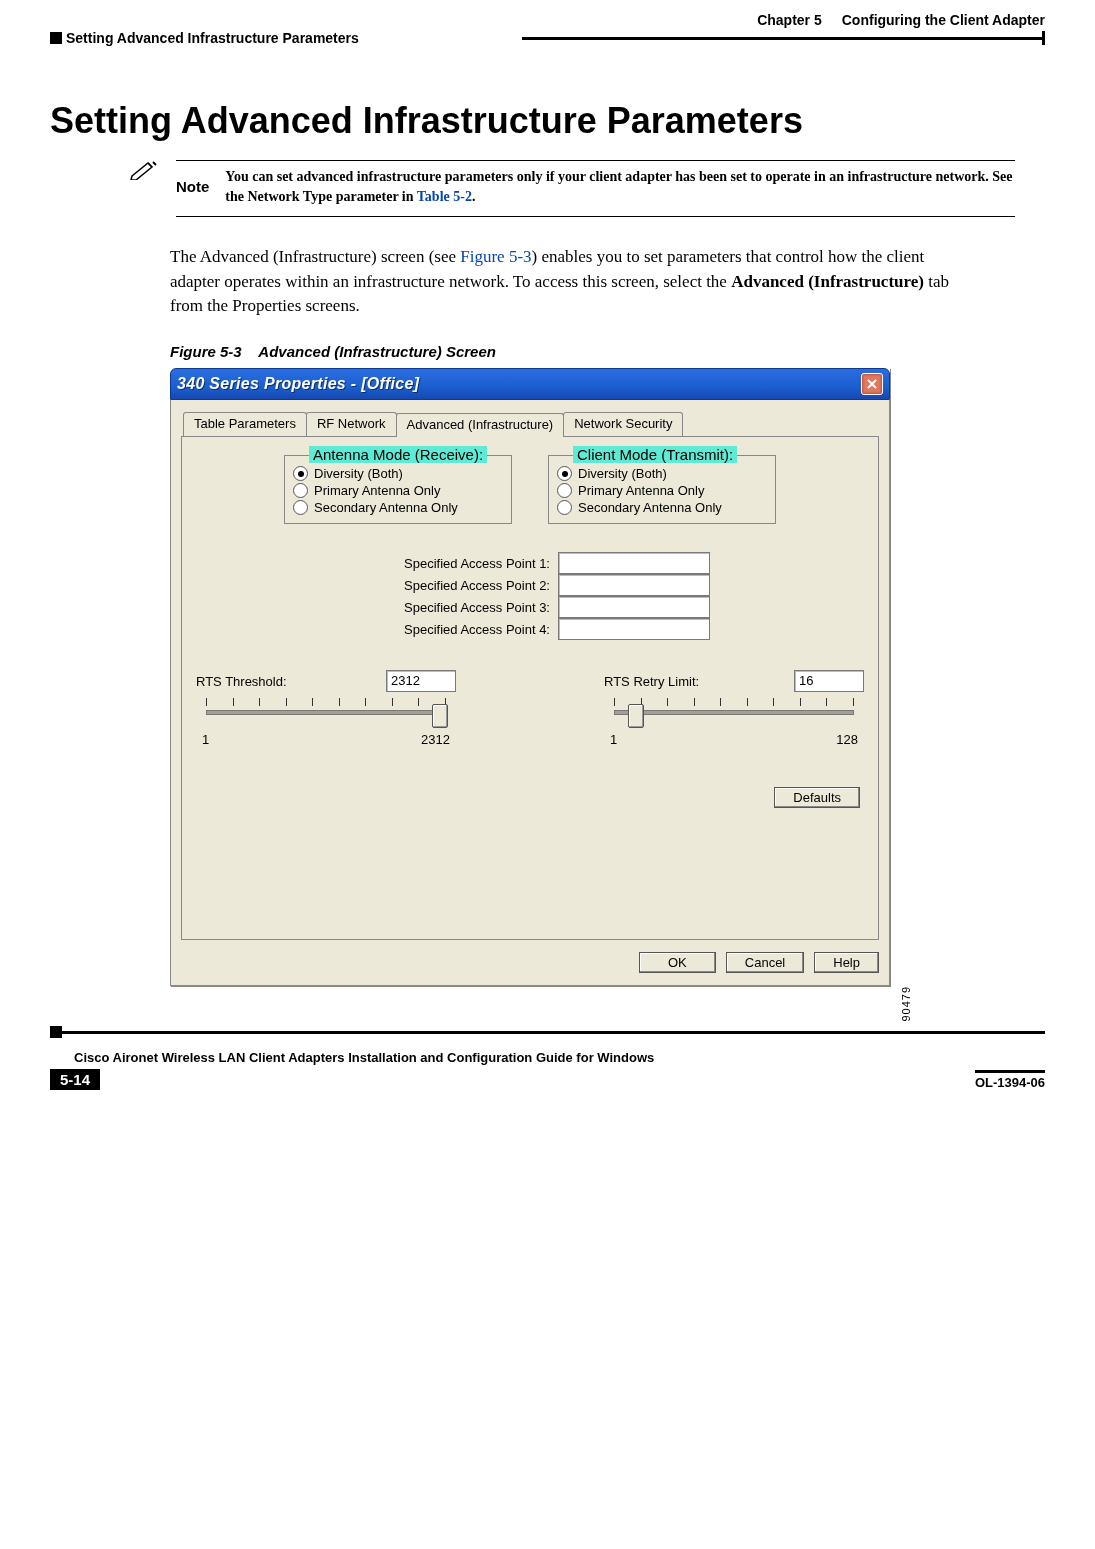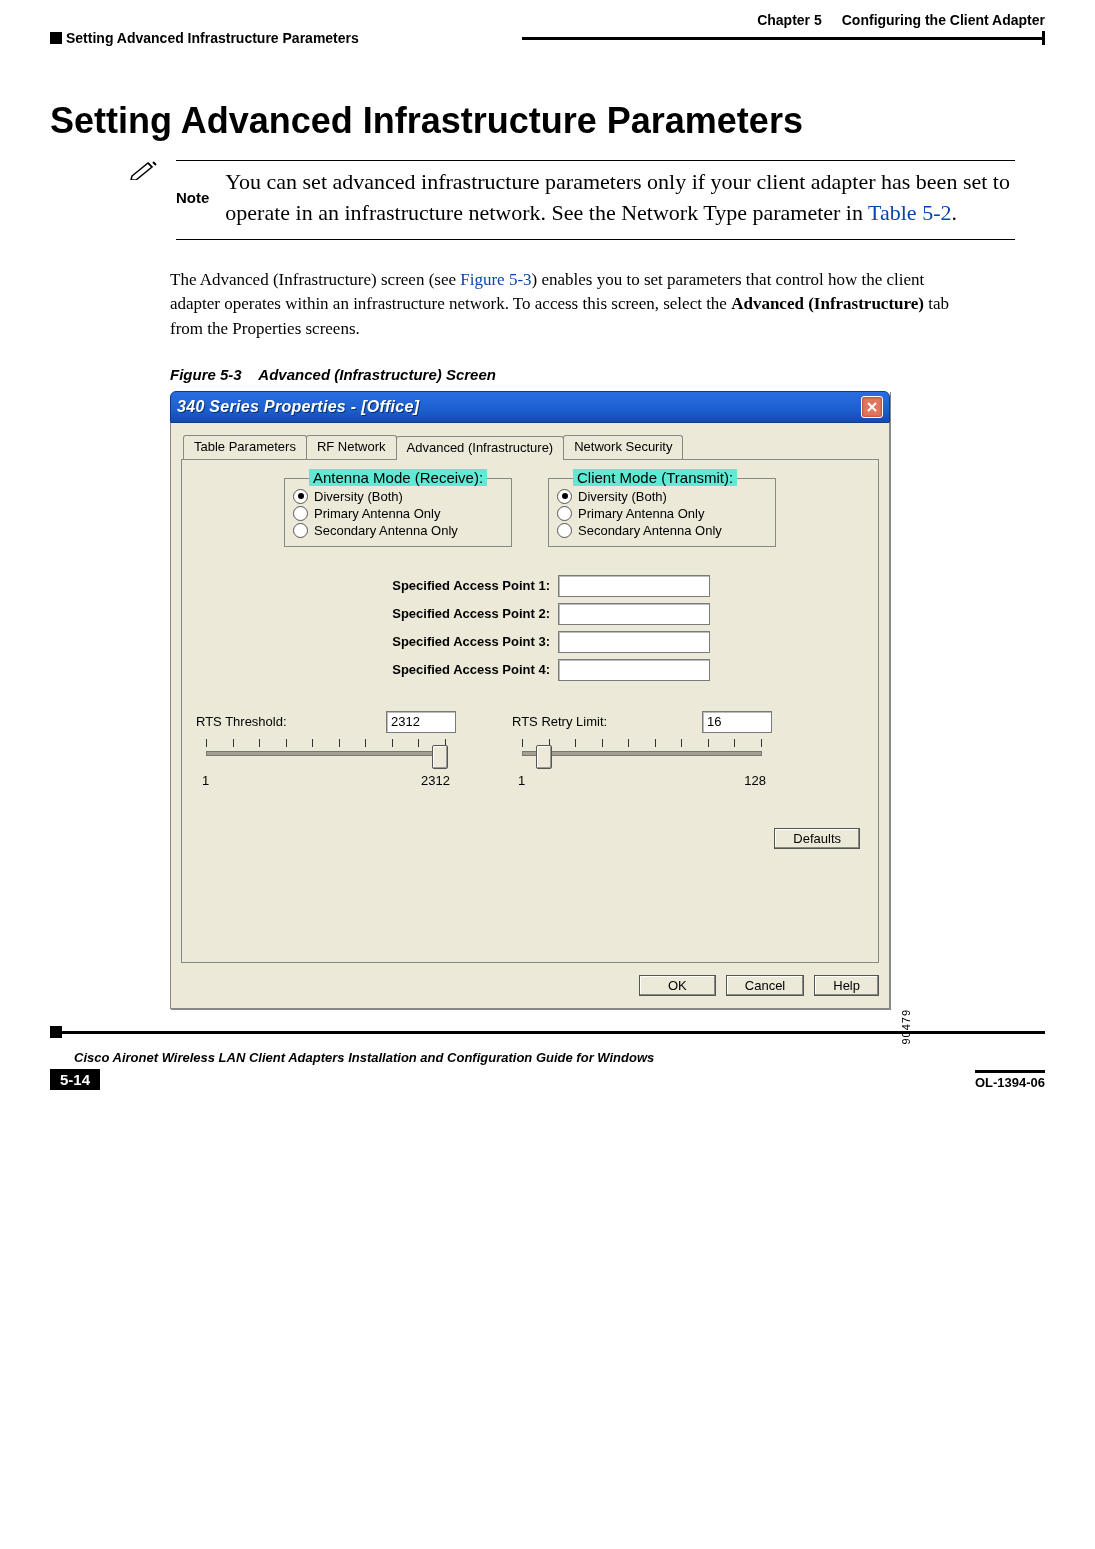--- a/index.html
+++ b/index.html
@@ -17,21 +17,21 @@
   .tick{width:3px;height:14px;background:#000;}
   .hdr-line-inner{display:flex;align-items:center;width:100%;}
   .section-title-sm{font-family:Arial,Helvetica,sans-serif;font-weight:bold;font-size:14px;margin-left:4px;}
   h1.doc-h1{font-family:Arial,Helvetica,sans-serif;font-weight:bold;font-size:36px;margin:54px 0 18px 0;}
   .note-block{margin-left:80px;margin-right:30px;}
   .note-rule{height:1px;background:#000;margin-bottom:6px;}
   .note-row{display:flex;gap:18px;align-items:flex-start;}
   .note-icon{font-family:Arial,sans-serif;font-weight:bold;font-size:15px;display:flex;align-items:center;gap:4px;text-align:center;}
   .pencil{width:28px;height:20px;display:flex;align-items:center;justify-content:center;}
   .pencil svg{width:28px;height:20px;}
-  .note-text{font-size:22px;line-height:1.4;}
+  .note-text{font-size:14px;line-height:1.4;font-weight:bold;}
   .link{color:#0645ad;}
   .body-para{margin:22px 80px 0 120px;font-size:17px;line-height:1.45;}
   .fig-cap{font-family:Arial,Helvetica,sans-serif;font-weight:bold;font-style:italic;font-size:15px;margin:24px 0 8px 120px;}
   .fig-cap .figno{font-style:italic;}
   
   .dlg-wrap{margin-left:120px;width:730px;position:relative;}
   .dlg{width:720px;font-family:Tahoma,Arial,sans-serif;font-size:13px;color:#000;box-shadow:1px 1px 0 #888;}
   .titlebar{height:30px;background:linear-gradient(to bottom,#2a6de0 0%,#1b5fcf 60%,#1648b0 100%);border:1px solid #0b3a8f;display:flex;align-items:center;justify-content:space-between;padding:0 6px;border-radius:6px 6px 0 0;}
   .titlebar-title{color:#fff;font-weight:bold;font-style:italic;font-size:16px;font-family:Tahoma,Arial,sans-serif;text-shadow:1px 1px 0 #0a2f6f;letter-spacing:.3px;}
   .closebtn{width:20px;height:20px;background:#e17760;border:1px solid #fff;border-radius:3px;color:#fff;font-weight:bold;display:flex;align-items:center;justify-content:center;font-family:Arial;box-shadow:inset 0 0 3px #9a2a10;}
@@ -39,25 +39,25 @@
   .tabs{display:flex;position:relative;margin-top:2px;margin-left:2px;}
   .tab{background:#ece9d8;border:1px solid #888;border-bottom:none;padding:3px 10px 4px 10px;font-size:13px;margin-right:-1px;border-radius:3px 3px 0 0;position:relative;}
   .tab.active{background:#ece9d8;z-index:2;top:1px;padding-bottom:5px;}
   .tabpanel{background:#ece9d8;border:1px solid #888;padding:18px 14px 14px 14px;min-height:470px;position:relative;}
   .cols{display:flex;justify-content:center;gap:36px;}
   .group{border:1px solid #888;border-radius:0;padding:8px 8px 6px 8px;position:relative;background:#ece9d8;min-width:210px;}
   .group-title{position:absolute;top:-10px;left:24px;background:#5eead4;padding:0 4px;font-size:15px;}
   .radio-row{display:flex;align-items:center;gap:6px;margin:2px 0;}
   .radio{width:13px;height:13px;border:1px solid #555;border-radius:50%;background:#fff;display:flex;align-items:center;justify-content:center;}
   .radio .dot{width:6px;height:6px;background:#000;border-radius:50%;}
-  .ap-rows{margin-top:28px;display:flex;flex-direction:column;gap:6px;align-items:center;font-weight:bold;}
+  .ap-rows{margin-top:28px;display:flex;flex-direction:column;align-items:center;}
   .ap-row{display:flex;align-items:center;gap:8px;}
   .ap-row label{width:200px;text-align:right;}
   .txt{width:150px;height:20px;border:1px solid #7a7a7a;background:#fff;box-shadow:inset 1px 1px 0 #bbb;}
-  .sliders{display:flex;gap:56px;margin-top:30px;justify-content:flex-start;}
+  .sliders{display:flex;gap:56px;margin-top:30px;justify-content:space-between;}
   .slider-block{width:260px;}
   .sl-head{display:flex;justify-content:space-between;align-items:center;margin-bottom:4px;}
   .sl-val{width:60px;height:20px;border:1px solid #7a7a7a;background:#fff;box-shadow:inset 1px 1px 0 #bbb;text-align:left;padding:0 4px;line-height:20px;}
   .slider{position:relative;height:34px;margin-top:4px;}
   .track{position:absolute;top:14px;left:10px;right:10px;height:3px;background:#a49f8e;border:1px solid #777;}
   .ticks{position:absolute;top:2px;left:10px;right:10px;display:flex;justify-content:space-between;}
   .ticks span{width:1px;height:8px;background:#333;}
   .thumb{position:absolute;top:8px;width:14px;height:22px;background:#ece9d8;border:1px solid #555;border-radius:2px;box-shadow:inset -1px -1px 0 #999,inset 1px 1px 0 #fff;}
   .sl-minmax{display:flex;justify-content:space-between;margin-top:2px;padding:0 6px;}
   .btn{background:#ece9d8;border:1px solid #555;box-shadow:inset -1px -1px 0 #888,inset 1px 1px 0 #fff;padding:2px 18px;font-family:Tahoma,Arial;font-size:13px;}
@@ -270,21 +270,21 @@
       </div>
     </div>
     <span class="imgno">90479</span>
   </div>
 
   <div class="ftr">
     <div class="ftr-title-row">
       <div class="sq"></div>
       <div class="ftr-bar"></div>
     </div>
-    <div style="display:flex;margin-top:12px;font-style:italic;">
+    <div style="display:flex;margin-top:12px;">
       <div style="width:18px"></div>
       <span class="ftr-title">Cisco Aironet Wireless LAN Client Adapters Installation and Configuration Guide for Windows</span>
     </div>
     <div class="ftr-bottom">
       <div class="pgbadge">5-14</div>
       <span class="doc-id">OL-1394-06</span>
     </div>
   </div>
 
 </div>

